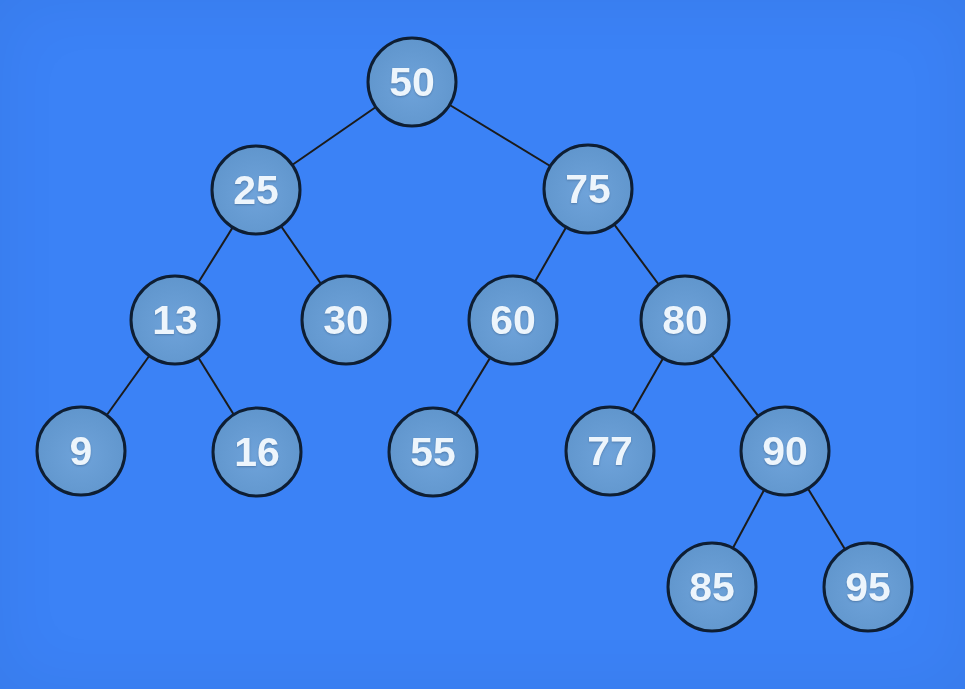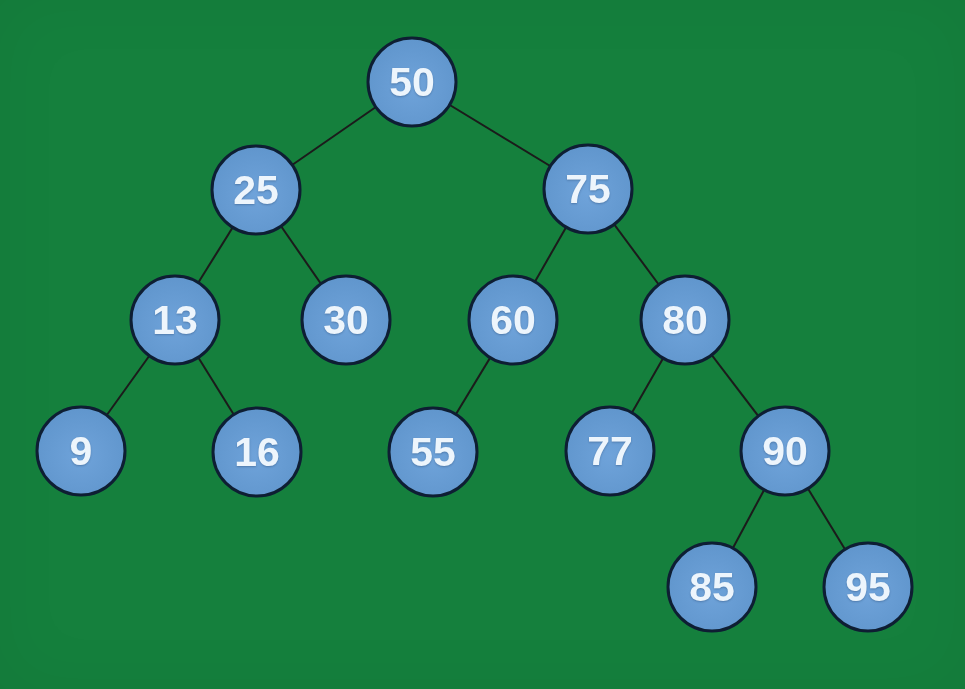--- a/index.html
+++ b/index.html
@@ -5,21 +5,21 @@
   html, body {
     margin: 0;
     padding: 0;
     background: #ffffff;
     font-family: "Liberation Sans", sans-serif;
   }
   .stage {
     position: relative;
     width: 965px;
     height: 689px;
-    background: #15803d;
+    background: #3b82f6;
     box-shadow: inset 0 0 70px rgba(0,0,0,0.05);
     overflow: hidden;
   }
   svg.tree-canvas {
     position: absolute;
     top: 0;
     left: 0;
     display: block;
   }
   .node-value {

